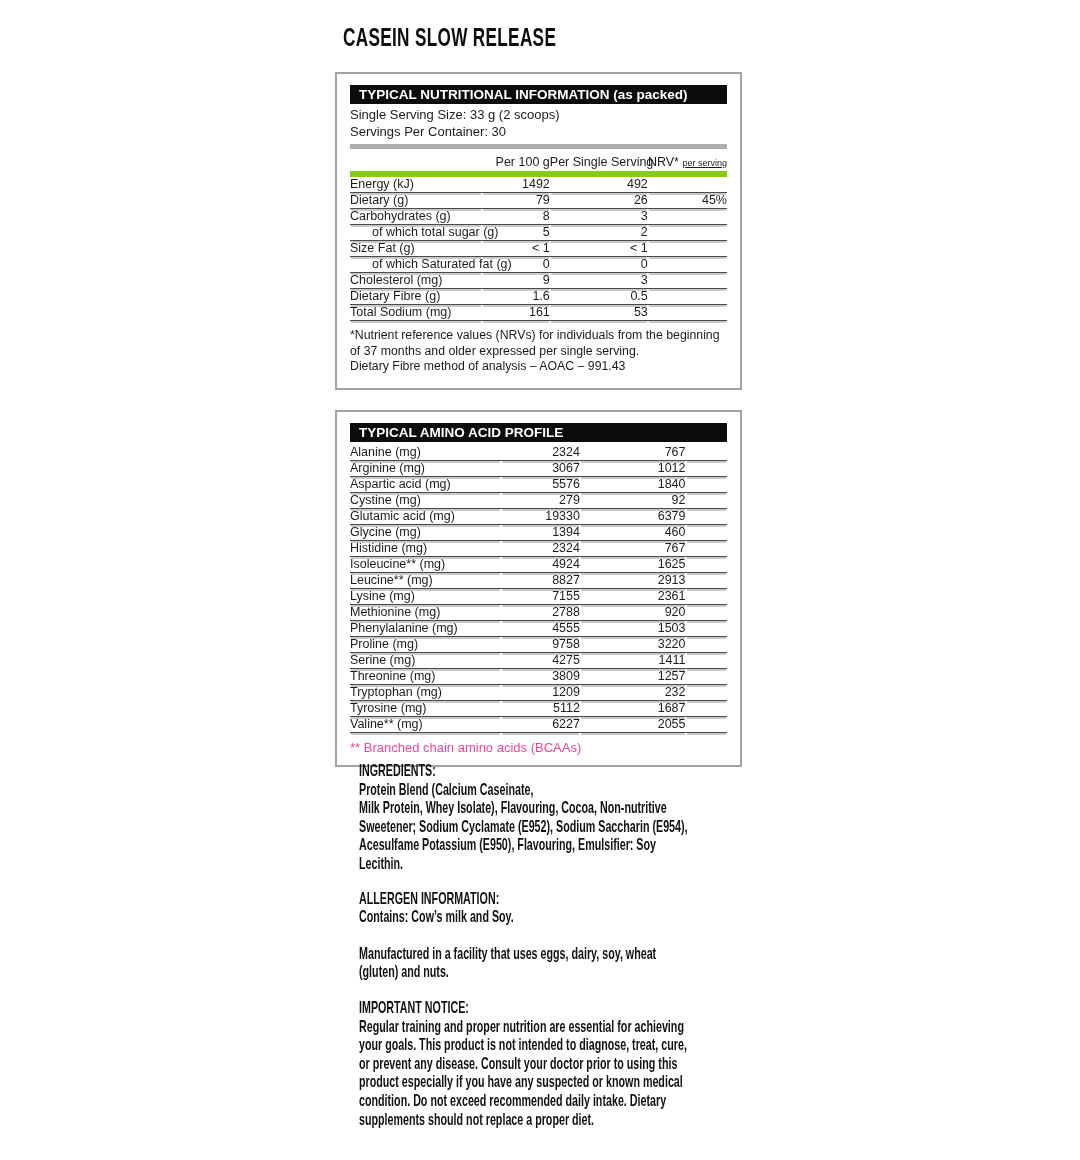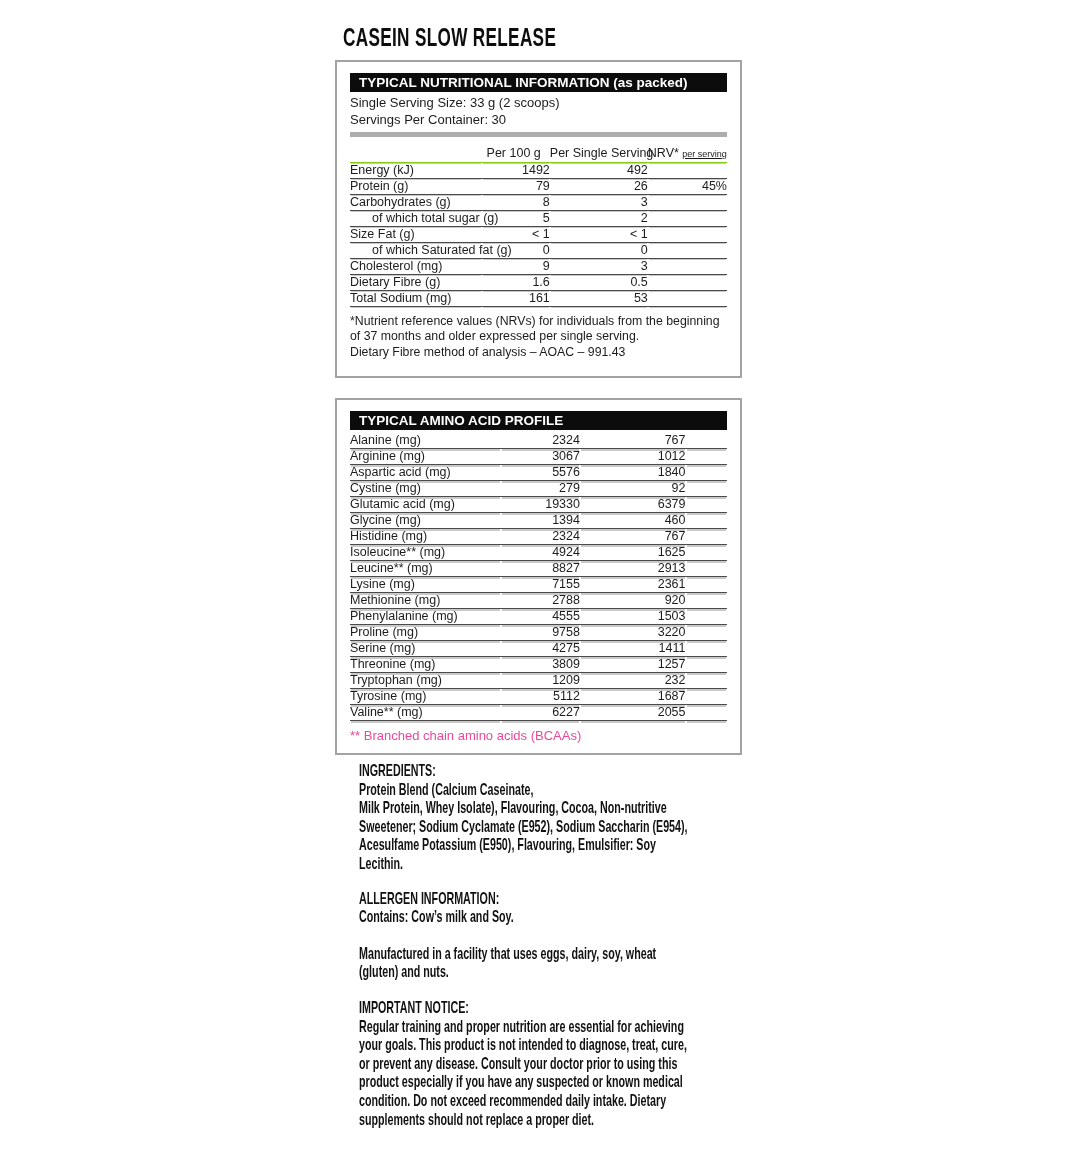--- a/index.html
+++ b/index.html
@@ -20,38 +20,38 @@
     position:absolute; left:343px; top:24px;
     font-weight:bold; font-size:26px; line-height:26px; white-space:nowrap;
     transform:scaleX(0.66); transform-origin:0 50%; color:#0d0d0d;
     letter-spacing:0.5px;
   }
 
   
   .panel {
     position:absolute; left:335px; width:407px;
     border:2px solid #a3a3a3; background:#fff;
-    padding:11px 13px; overflow:hidden;
+    padding:11px 13px; overflow:hidden;margin-top:12px;
   }
   #panel-nutrition { top:60px;  height:318px; }
   #panel-amino     { top:398px; height:357px; }
 
   .panel-bar {
     background:#0c0c0c; color:#ffffff; font-weight:bold;
     font-size:13.5px; height:19px; line-height:19px;
     padding-left:9px; margin-bottom:3px; white-space:nowrap;
   }
   .serving-line { font-size:13px; line-height:16.5px; color:#1c1c1c; }
   .graybar { height:5px; background:#adadad; margin:4px 0 5px; }
 
   
   table { width:100%; border-collapse:collapse; table-layout:fixed; font-size:12.5px; color:#1c1c1c; }
   thead td {
-    height:20px; vertical-align:bottom; padding:0 9px 2px 0;
-    border-bottom:1px solid #84cc16;
+    height:20px; vertical-align:bottom; padding:0 0 2px 0;
+    border-bottom:6px solid #84cc16;
     box-shadow:0 3px 0 -1px #c9c9c9;
     white-space:nowrap;
   }
   tbody td {
     height:15px; line-height:15px; padding:0;
     border-bottom:1px solid #4a4a4a;
     box-shadow:0 3px 0 -1px #c9c9c9;
     white-space:nowrap; overflow:visible;
   }
   #amino-table tbody td { height:15.5px; }
@@ -95,21 +95,21 @@
       </tr>
     </thead>
     <tbody>
         <tr>
           <td>Energy (kJ)</td>
           <td class="num">1492</td>
           <td class="num">492</td>
           <td class="num"></td>
         </tr>
         <tr>
-          <td>Protein (g)</td>
+          <td>Dietary (g)</td>
           <td class="num">79</td>
           <td class="num">26</td>
           <td class="num">45%</td>
         </tr>
         <tr>
           <td>Carbohydrates (g)</td>
           <td class="num">8</td>
           <td class="num">3</td>
           <td class="num"></td>
         </tr>

